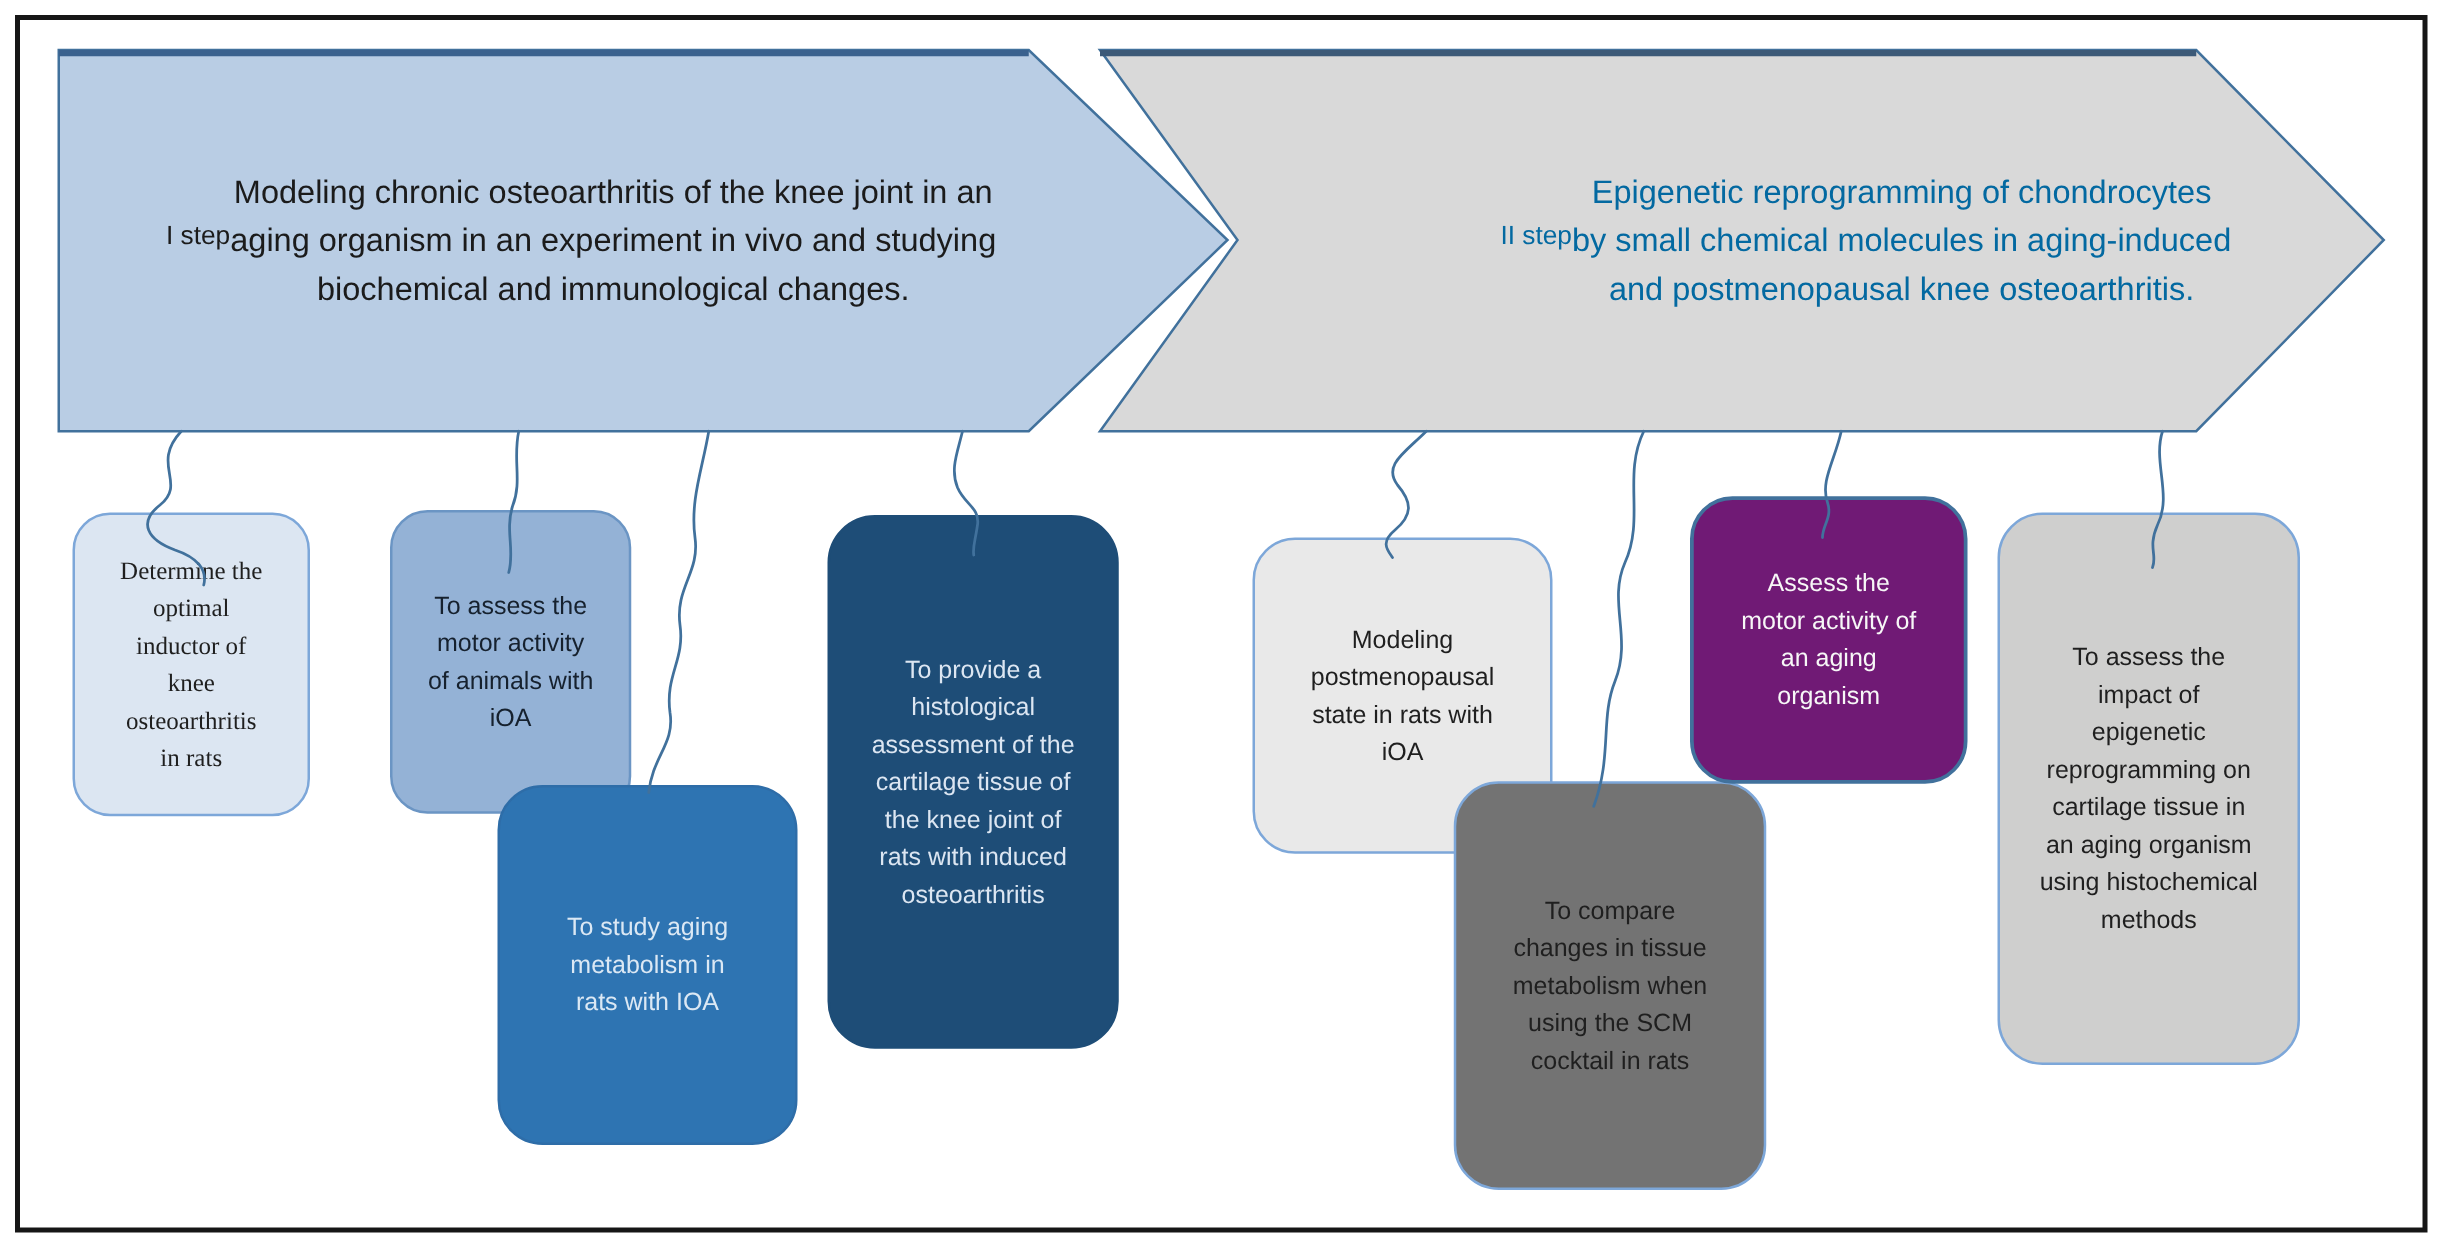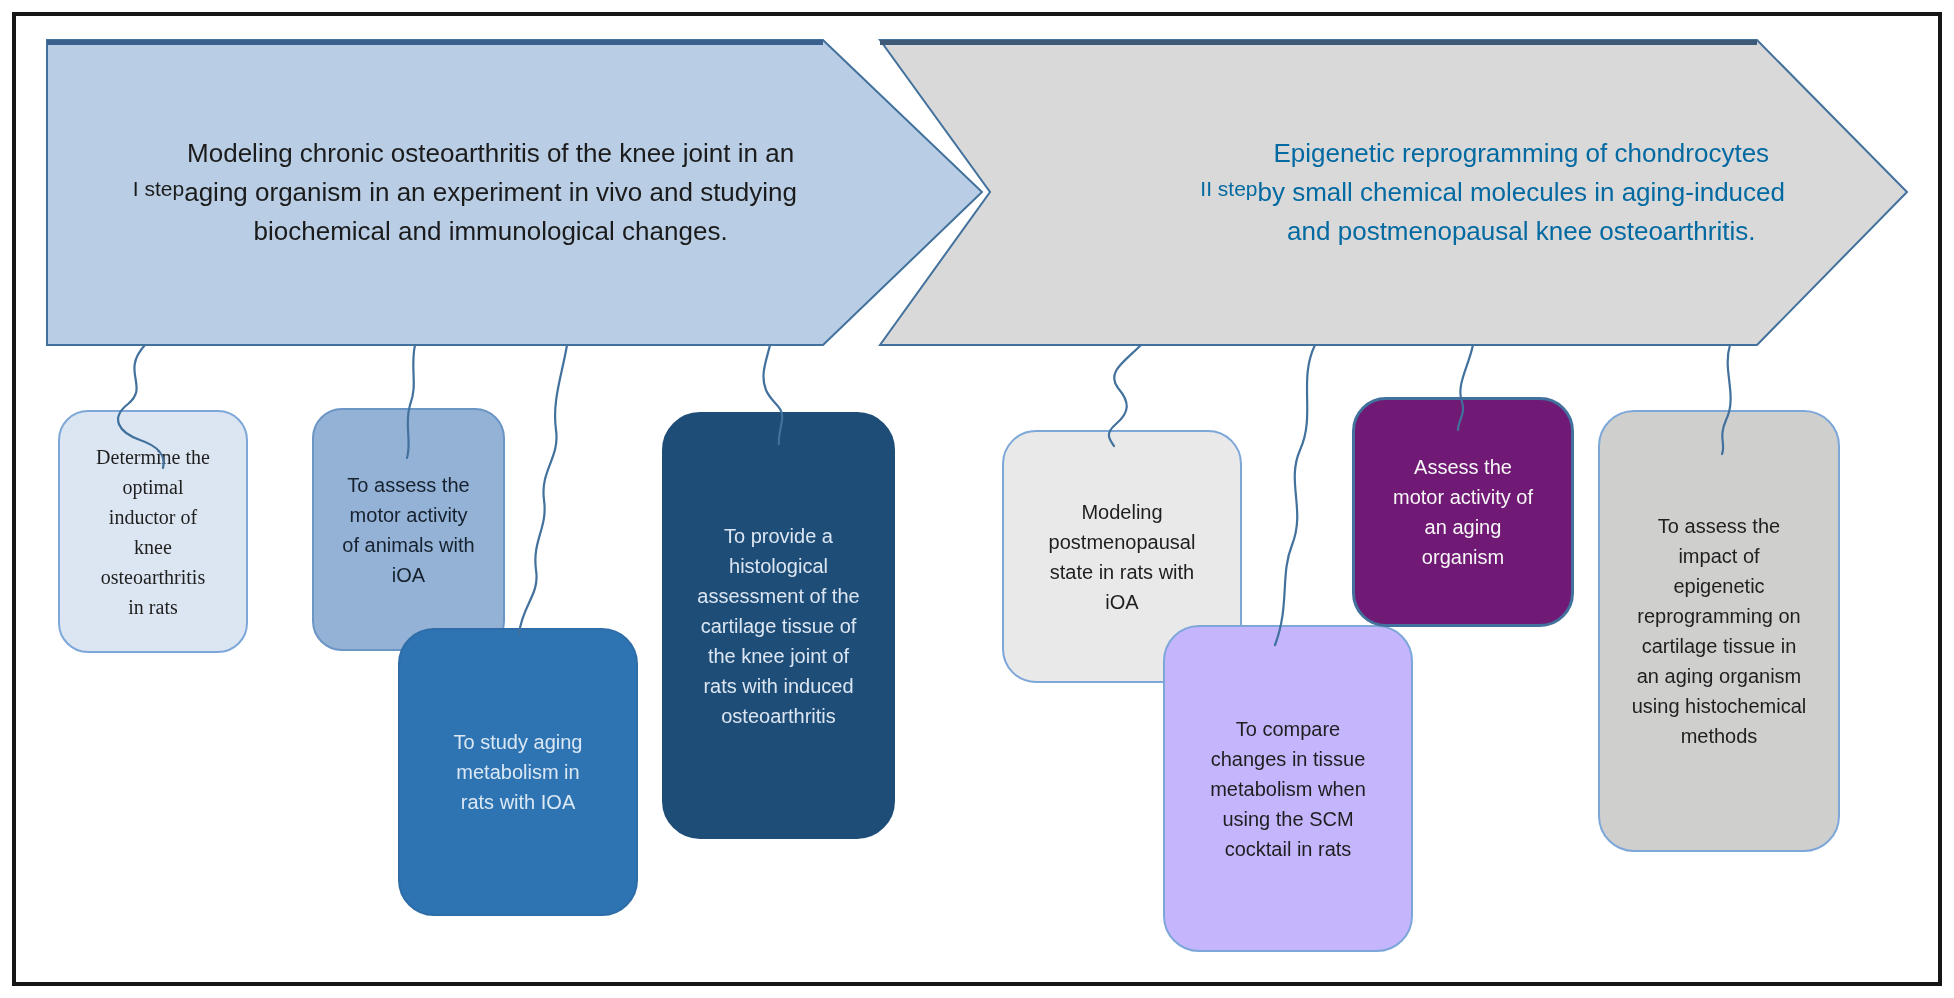--- a/index.html
+++ b/index.html
@@ -83,21 +83,21 @@
 histological
 assessment of the
 cartilage tissue of
 the knee joint of
 rats with induced
 osteoarthritis</div>
   <div class="task-box" id="task5" style="background-color: rgb(233, 233, 233); border-color: rgb(125, 167, 217); color: rgb(31, 31, 31);">Modeling
 postmenopausal
 state in rats with
 iOA</div>
-  <div class="task-box" id="task7" style="background-color: #c4b5fd; border-color: rgb(125, 167, 217); color: rgb(31, 31, 31);">To compare
+  <div class="task-box" id="task7" style="background-color: #737373; border-color: rgb(125, 167, 217); color: rgb(31, 31, 31);">To compare
 changes in tissue
 metabolism when
 using the SCM
 cocktail in rats</div>
   <div class="task-box" id="task6" style="background-color: #701a75; border-color: rgb(65, 113, 156); color: rgb(247, 247, 247);">Assess the
 motor activity of
 an aging
 organism</div>
   <div class="task-box" id="task8" style="background-color: rgb(207, 207, 206); border-color: rgb(125, 167, 217); color: rgb(31, 31, 31);">To assess the
 impact of

